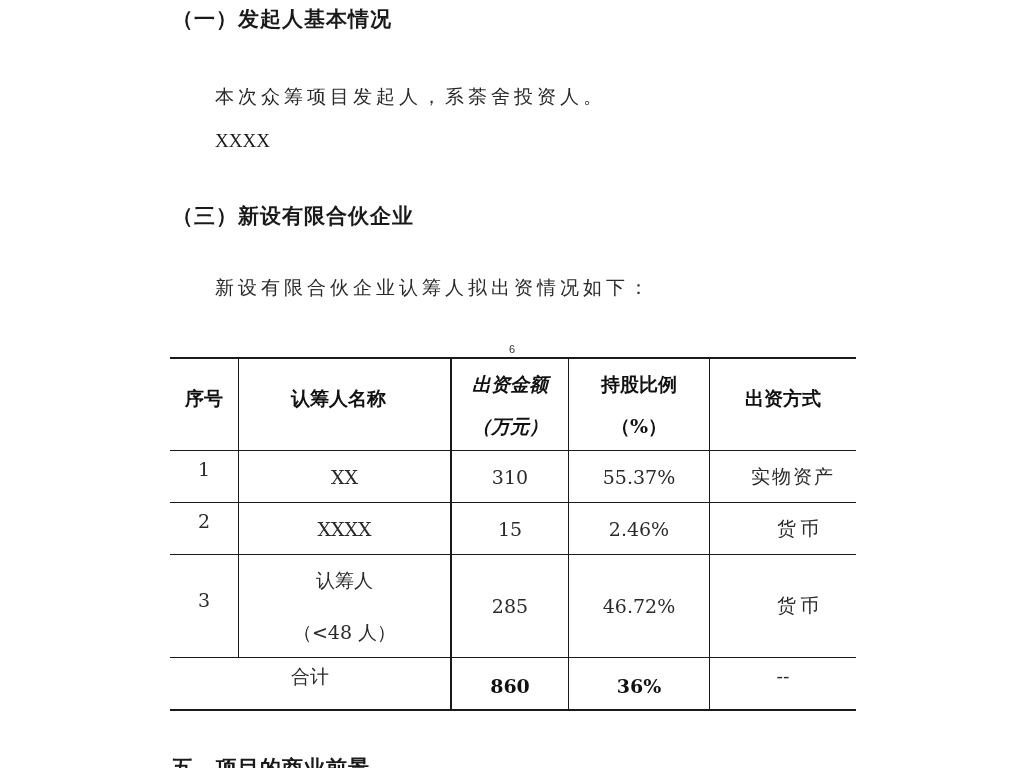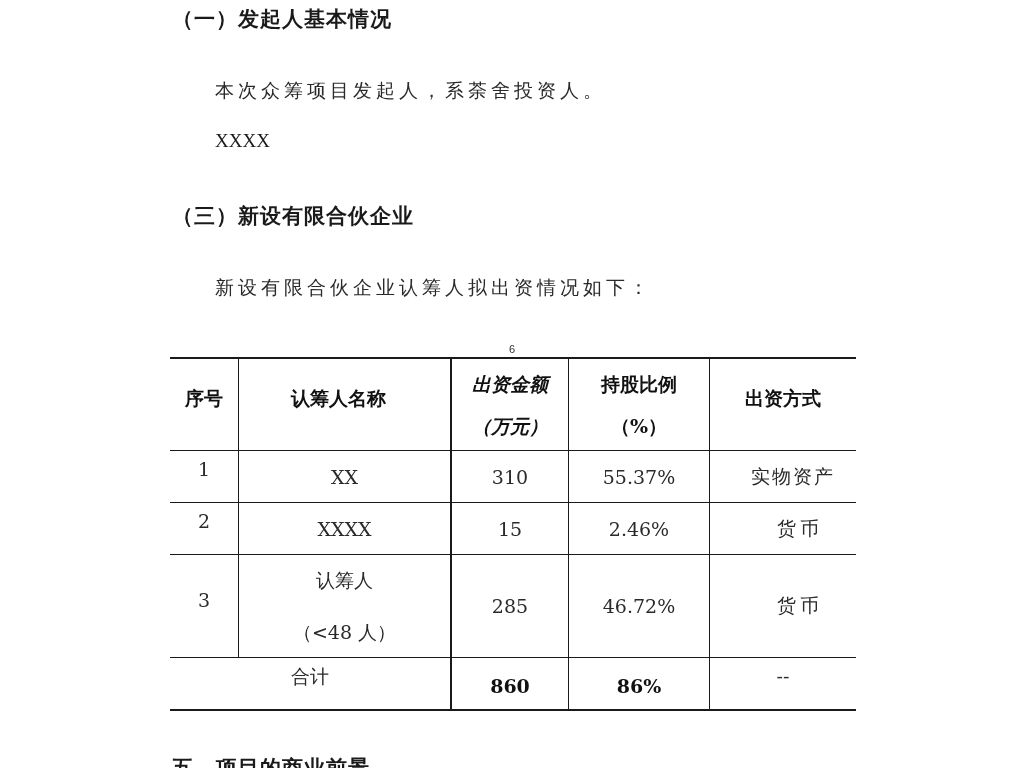--- a/index.html
+++ b/index.html
@@ -12,21 +12,21 @@
   
   .line { position:absolute; background:#1a1a1a; }
   .cell { position:absolute; display:flex; align-items:center; justify-content:center; text-align:center; font-size:19px; color:#2a2a2a; }
   .hcell { font-weight:bold; color:#111; }
   .stack { flex-direction:column; line-height:42px; }
 </style>
 </head>
 <body>
 
 <div class="abs h" style="left:172px; top:5px;">（一）发起人基本情况</div>
-<div class="abs p" style="left:215px; top:78px;">本次众筹项目发起人，系荼舍投资人。</div>
+<div class="abs p" style="left:215px; top:84px;">本次众筹项目发起人，系荼舍投资人。</div>
 <div class="abs mono" style="left:215px; top:130px;">XXXX</div>
 
 <div class="abs h" style="left:172px; top:202px;">（三）新设有限合伙企业</div>
 <div class="abs p" style="left:215px; top:275px;">新设有限合伙企业认筹人拟出资情况如下：</div>
 
 <div class="abs pgnum" style="left:509px; top:343px;">6</div>
 
 <div>
 
   <div class="line" style="left:170px; top:357px; width:686px; height:2px;"></div>
@@ -69,17 +69,17 @@
   <div class="cell stack" style="left:239px; top:555px; width:211px; height:102px; line-height:52px;">
     <span>认筹人</span>
     <span>（&lt;48 人）</span>
   </div>
   <div class="cell" style="left:452px; top:555px; width:116px; height:102px;">285</div>
   <div class="cell" style="left:569px; top:555px; width:140px; height:102px;">46.72%</div>
   <div class="cell" style="left:727px; top:555px; width:146px; height:102px; letter-spacing:4px;">货币</div>
 
   <div class="cell" style="left:170px; top:658px; width:280px; height:38px;">合计</div>
   <div class="cell hcell" style="left:452px; top:662px; width:116px; height:48px;">860</div>
-  <div class="cell hcell" style="left:569px; top:662px; width:140px; height:48px;">86%</div>
+  <div class="cell hcell" style="left:569px; top:662px; width:140px; height:48px;">36%</div>
   <div class="cell" style="left:710px; top:658px; width:146px; height:36px;">--</div>
 </div>
 
 <div class="abs h" style="left:172px; top:754px; font-weight:bold;">五、项目的商业前景</div>
 
 </body></html>

